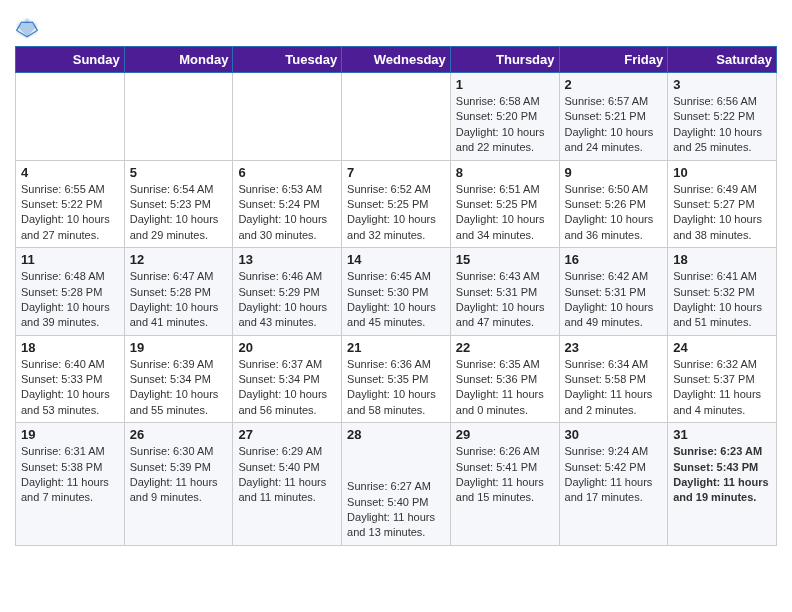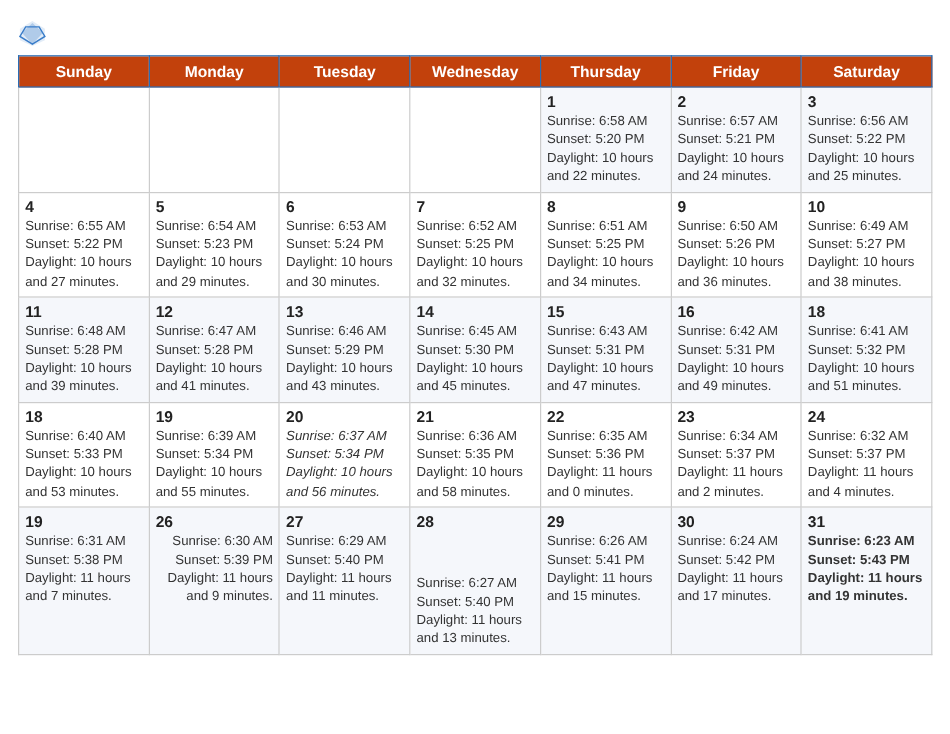--- a/index.html
+++ b/index.html
@@ -52,27 +52,27 @@
     .subtitle {
       font-size: 16px;
       color: #444;
     }
     .calendar {
       width: 100%;
       border-collapse: collapse;
       margin-top: 6px;
     }
     .calendar thead tr th {
-      background: #c2410c;
+      background: #4c1d95;
       color: #fff;
       font-size: 13px;
       font-weight: bold;
       padding: 5px 4px;
       border: 1px solid #2a6db5;
-      text-align: center;
+      text-align: right;
     }
     .calendar tbody tr td {
       border: 1px solid #ccc;
       vertical-align: top;
       padding: 4px 5px;
       font-size: 10.5px;
       color: #333;
       width: calc(100% / 7);
       min-height: 80px;
       background: #fff;
@@ -272,21 +272,21 @@
         </td>
         <td>
           <span class="day-number">19</span>
           <div class="day-info" style="white-space: pre-line;">Sunrise: 6:39 AM
 Sunset: 5:34 PM
 Daylight: 10 hours
 and 55 minutes.</div>
         </td>
         <td>
           <span class="day-number">20</span>
-          <div class="day-info" style="white-space: pre-line; font-style: italic;">Sunrise: 6:37 AM
+          <div class="day-info" style="white-space: pre-line;">Sunrise: 6:37 AM
 Sunset: 5:34 PM
 Daylight: 10 hours
 and 56 minutes.</div>
         </td>
         <td>
           <span class="day-number">21</span>
           <div class="day-info" style="white-space: pre-line;">Sunrise: 6:36 AM
 Sunset: 5:35 PM
 Daylight: 10 hours
 and 58 minutes.</div>
@@ -294,21 +294,21 @@
         <td>
           <span class="day-number">22</span>
           <div class="day-info" style="white-space: pre-line;">Sunrise: 6:35 AM
 Sunset: 5:36 PM
 Daylight: 11 hours
 and 0 minutes.</div>
         </td>
         <td>
           <span class="day-number">23</span>
           <div class="day-info" style="white-space: pre-line;">Sunrise: 6:34 AM
-Sunset: 5:37 PM
+Sunset: 5:58 PM
 Daylight: 11 hours
 and 2 minutes.</div>
         </td>
         <td>
           <span class="day-number">24</span>
           <div class="day-info" style="white-space: pre-line;">Sunrise: 6:32 AM
 Sunset: 5:37 PM
 Daylight: 11 hours
 and 4 minutes.</div>
         </td>
@@ -316,21 +316,21 @@
       <tr>
         <td>
           <span class="day-number">19</span>
           <div class="day-info" style="white-space: pre-line;">Sunrise: 6:31 AM
 Sunset: 5:38 PM
 Daylight: 11 hours
 and 7 minutes.</div>
         </td>
         <td>
           <span class="day-number">26</span>
-          <div class="day-info" style="white-space: pre-line; text-align: right;">Sunrise: 6:30 AM
+          <div class="day-info" style="white-space: pre-line;">Sunrise: 6:30 AM
 Sunset: 5:39 PM
 Daylight: 11 hours
 and 9 minutes.</div>
         </td>
         <td>
           <span class="day-number">27</span>
           <div class="day-info" style="white-space: pre-line;">Sunrise: 6:29 AM
 Sunset: 5:40 PM
 Daylight: 11 hours
 and 11 minutes.</div>
@@ -344,21 +344,21 @@
         </td>
         <td>
           <span class="day-number">29</span>
           <div class="day-info" style="white-space: pre-line;">Sunrise: 6:26 AM
 Sunset: 5:41 PM
 Daylight: 11 hours
 and 15 minutes.</div>
         </td>
         <td>
           <span class="day-number">30</span>
-          <div class="day-info" style="white-space: pre-line;">Sunrise: 6:24 AM
+          <div class="day-info" style="white-space: pre-line;">Sunrise: 9:24 AM
 Sunset: 5:42 PM
 Daylight: 11 hours
 and 17 minutes.</div>
         </td>
         <td>
           <span class="day-number">31</span>
           <div class="day-info" style="white-space: pre-line; font-weight: bold;">Sunrise: 6:23 AM
 Sunset: 5:43 PM
 Daylight: 11 hours
 and 19 minutes.</div>

